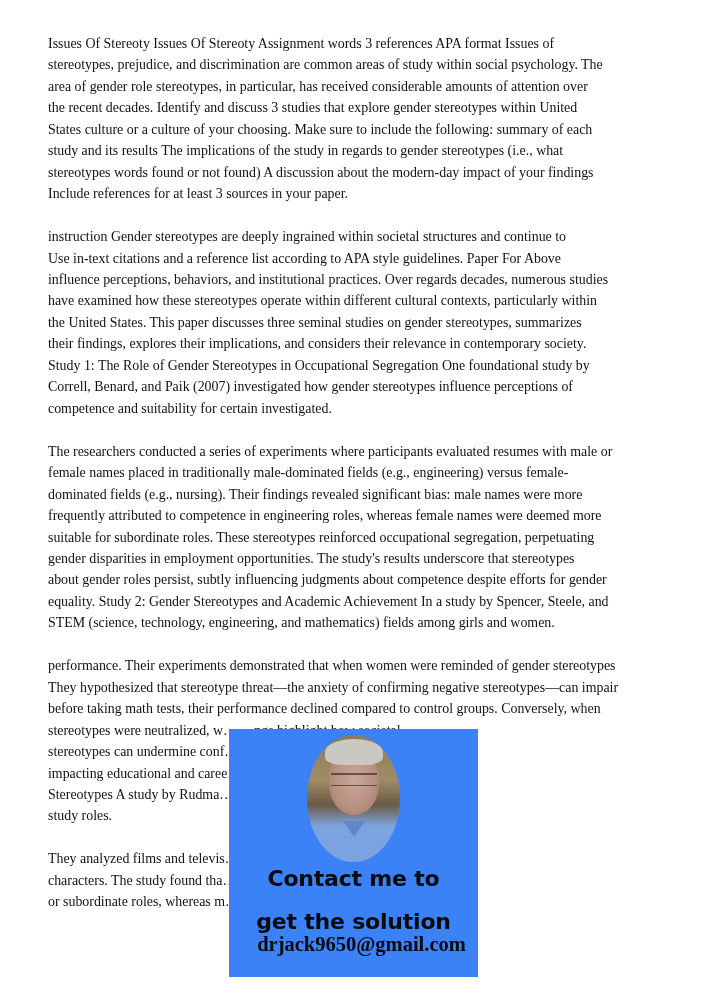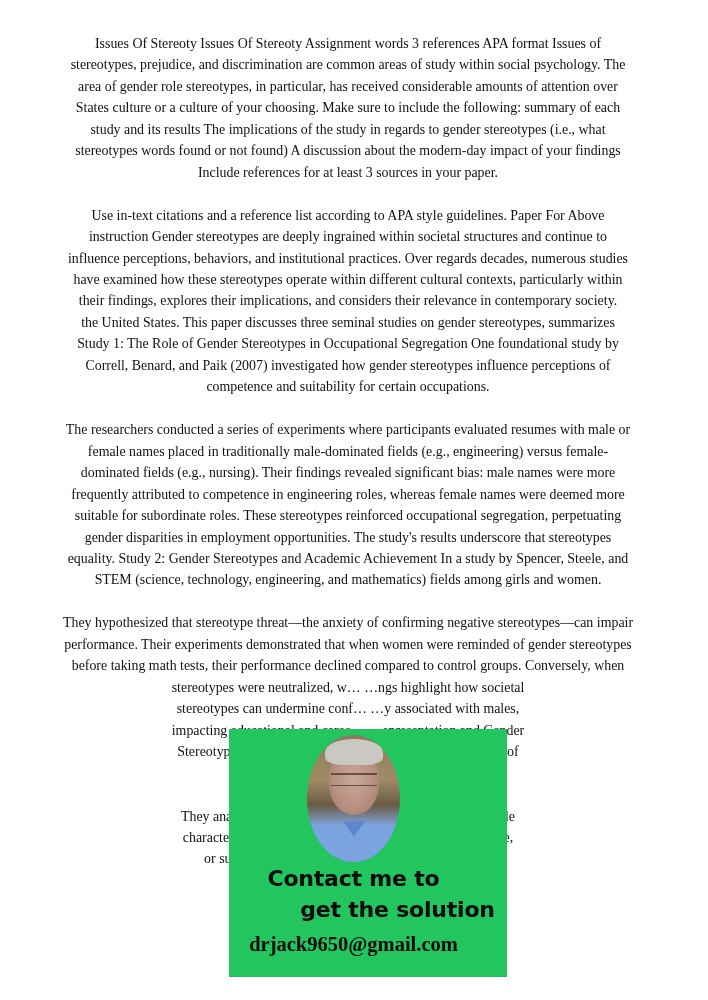--- a/index.html
+++ b/index.html
@@ -20,29 +20,29 @@
       left: 48px;
       top: 33px;
       width: 600px;
     }
     .para {
       font-size: 13.9px;
       line-height: 21.45px;
       margin: 0 0 21.5px 0;
       white-space: normal;
     }
-    .line { display: block; white-space: nowrap; text-align: center; }
+    .line { display: block; white-space: nowrap; }
 
     .overlay {
       position: absolute;
       left: 229px;
       top: 729px;
-      width: 278px;
+      width: 249px;
       height: 248px;
-      background: #22c55e;
+      background: #3b82f6;
     }
     .photo {
       position: absolute;
       left: 78px;
       top: 6px;
       width: 93px;
       height: 127px;
       border-radius: 50%;
       overflow: hidden;
       background: linear-gradient(180deg, #8a7a5e 0%, #a08c66 35%, #6a5b45 55%, #7fa6df 72%, #6f97d6 100%);
@@ -97,70 +97,73 @@
       left: 0;
       width: 249px;
       text-align: center;
       font-family: "DejaVu Sans", "Liberation Sans", sans-serif;
       font-weight: bold;
       color: #0a0a0a;
       font-size: 22px;
       letter-spacing: -0.2px;
     }
     .cta.l1 { top: 137px; }
-    .cta.l2 { top: 168px; padding-left: 44px; }
+    .cta.l2 { top: 180px; }
     .email {
       position: absolute;
       left: 0;
       top: 204px;
       width: 249px;
       text-align: center;
       font-family: "Liberation Serif", "DejaVu Serif", serif;
       font-weight: bold;
       font-size: 20.5px;
       color: #0a0a0a;
+      padding-left: 8px;
     }
   </style>
 </head>
 <body>
 
 <div class="page">
   <p class="para">
     <span class="line">Issues Of Stereoty Issues Of Stereoty Assignment words 3 references APA format Issues of</span>
     <span class="line">stereotypes, prejudice, and discrimination are common areas of study within social psychology. The</span>
     <span class="line">area of gender role stereotypes, in particular, has received considerable amounts of attention over</span>
+    <span class="line">the recent decades. Identify and discuss 3 studies that explore gender stereotypes within United</span>
     <span class="line">States culture or a culture of your choosing. Make sure to include the following: summary of each</span>
     <span class="line">study and its results The implications of the study in regards to gender stereotypes (i.e., what</span>
     <span class="line">stereotypes words found or not found) A discussion about the modern-day impact of your findings</span>
     <span class="line">Include references for at least 3 sources in your paper.</span>
   </p>
   <p class="para">
+    <span class="line">instruction Gender stereotypes are deeply ingrained within societal structures and continue to</span>
     <span class="line">Use in-text citations and a reference list according to APA style guidelines. Paper For Above</span>
-    <span class="line">instruction Gender stereotypes are deeply ingrained within societal structures and continue to</span>
     <span class="line">influence perceptions, behaviors, and institutional practices. Over regards decades, numerous studies</span>
     <span class="line">have examined how these stereotypes operate within different cultural contexts, particularly within</span>
+    <span class="line">the United States. This paper discusses three seminal studies on gender stereotypes, summarizes</span>
     <span class="line">their findings, explores their implications, and considers their relevance in contemporary society.</span>
-    <span class="line">the United States. This paper discusses three seminal studies on gender stereotypes, summarizes</span>
     <span class="line">Study 1: The Role of Gender Stereotypes in Occupational Segregation One foundational study by</span>
     <span class="line">Correll, Benard, and Paik (2007) investigated how gender stereotypes influence perceptions of</span>
-    <span class="line">competence and suitability for certain occupations.</span>
+    <span class="line">competence and suitability for certain investigated.</span>
   </p>
   <p class="para">
     <span class="line">The researchers conducted a series of experiments where participants evaluated resumes with male or</span>
     <span class="line">female names placed in traditionally male-dominated fields (e.g., engineering) versus female-</span>
     <span class="line">dominated fields (e.g., nursing). Their findings revealed significant bias: male names were more</span>
     <span class="line">frequently attributed to competence in engineering roles, whereas female names were deemed more</span>
     <span class="line">suitable for subordinate roles. These stereotypes reinforced occupational segregation, perpetuating</span>
     <span class="line">gender disparities in employment opportunities. The study's results underscore that stereotypes</span>
+    <span class="line">about gender roles persist, subtly influencing judgments about competence despite efforts for gender</span>
     <span class="line">equality. Study 2: Gender Stereotypes and Academic Achievement In a study by Spencer, Steele, and</span>
     <span class="line">STEM (science, technology, engineering, and mathematics) fields among girls and women.</span>
   </p>
   <p class="para">
+    <span class="line">performance. Their experiments demonstrated that when women were reminded of gender stereotypes</span>
     <span class="line">They hypothesized that stereotype threat—the anxiety of confirming negative stereotypes—can impair</span>
-    <span class="line">performance. Their experiments demonstrated that when women were reminded of gender stereotypes</span>
     <span class="line">before taking math tests, their performance declined compared to control groups. Conversely, when</span>
     <span class="line">stereotypes were neutralized, w…                                                        …ngs highlight how societal</span>
     <span class="line">stereotypes can undermine conf…                                                        …y associated with males,</span>
     <span class="line">impacting educational and caree…                                                      …epresentation and Gender</span>
     <span class="line">Stereotypes A study by Rudma…                                                         …ce of media portrayals of</span>
     <span class="line">study roles.</span>
   </p>
   <p class="para">
     <span class="line">They analyzed films and televis…                                                       …about male and female</span>
     <span class="line">characters. The study found tha…                                                        …l in nurturing, passive,</span>

